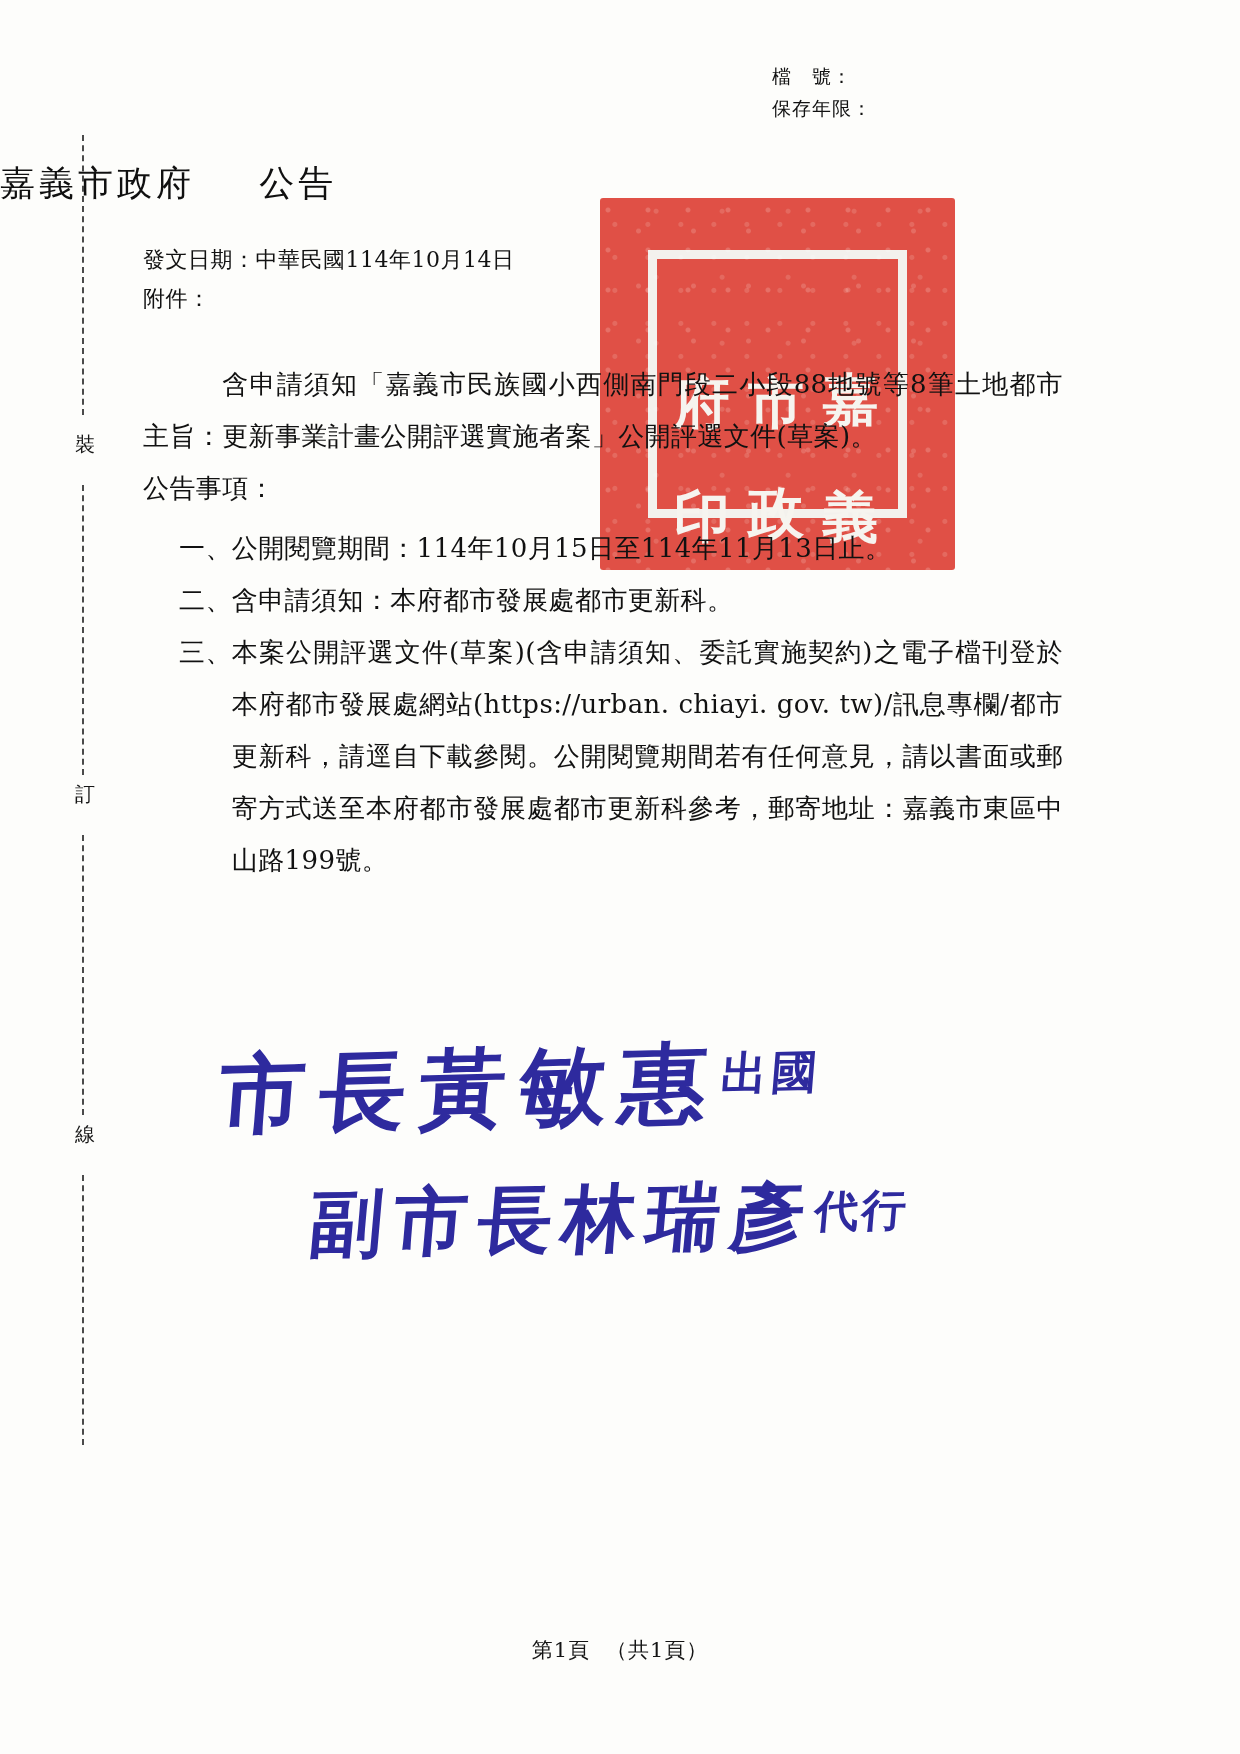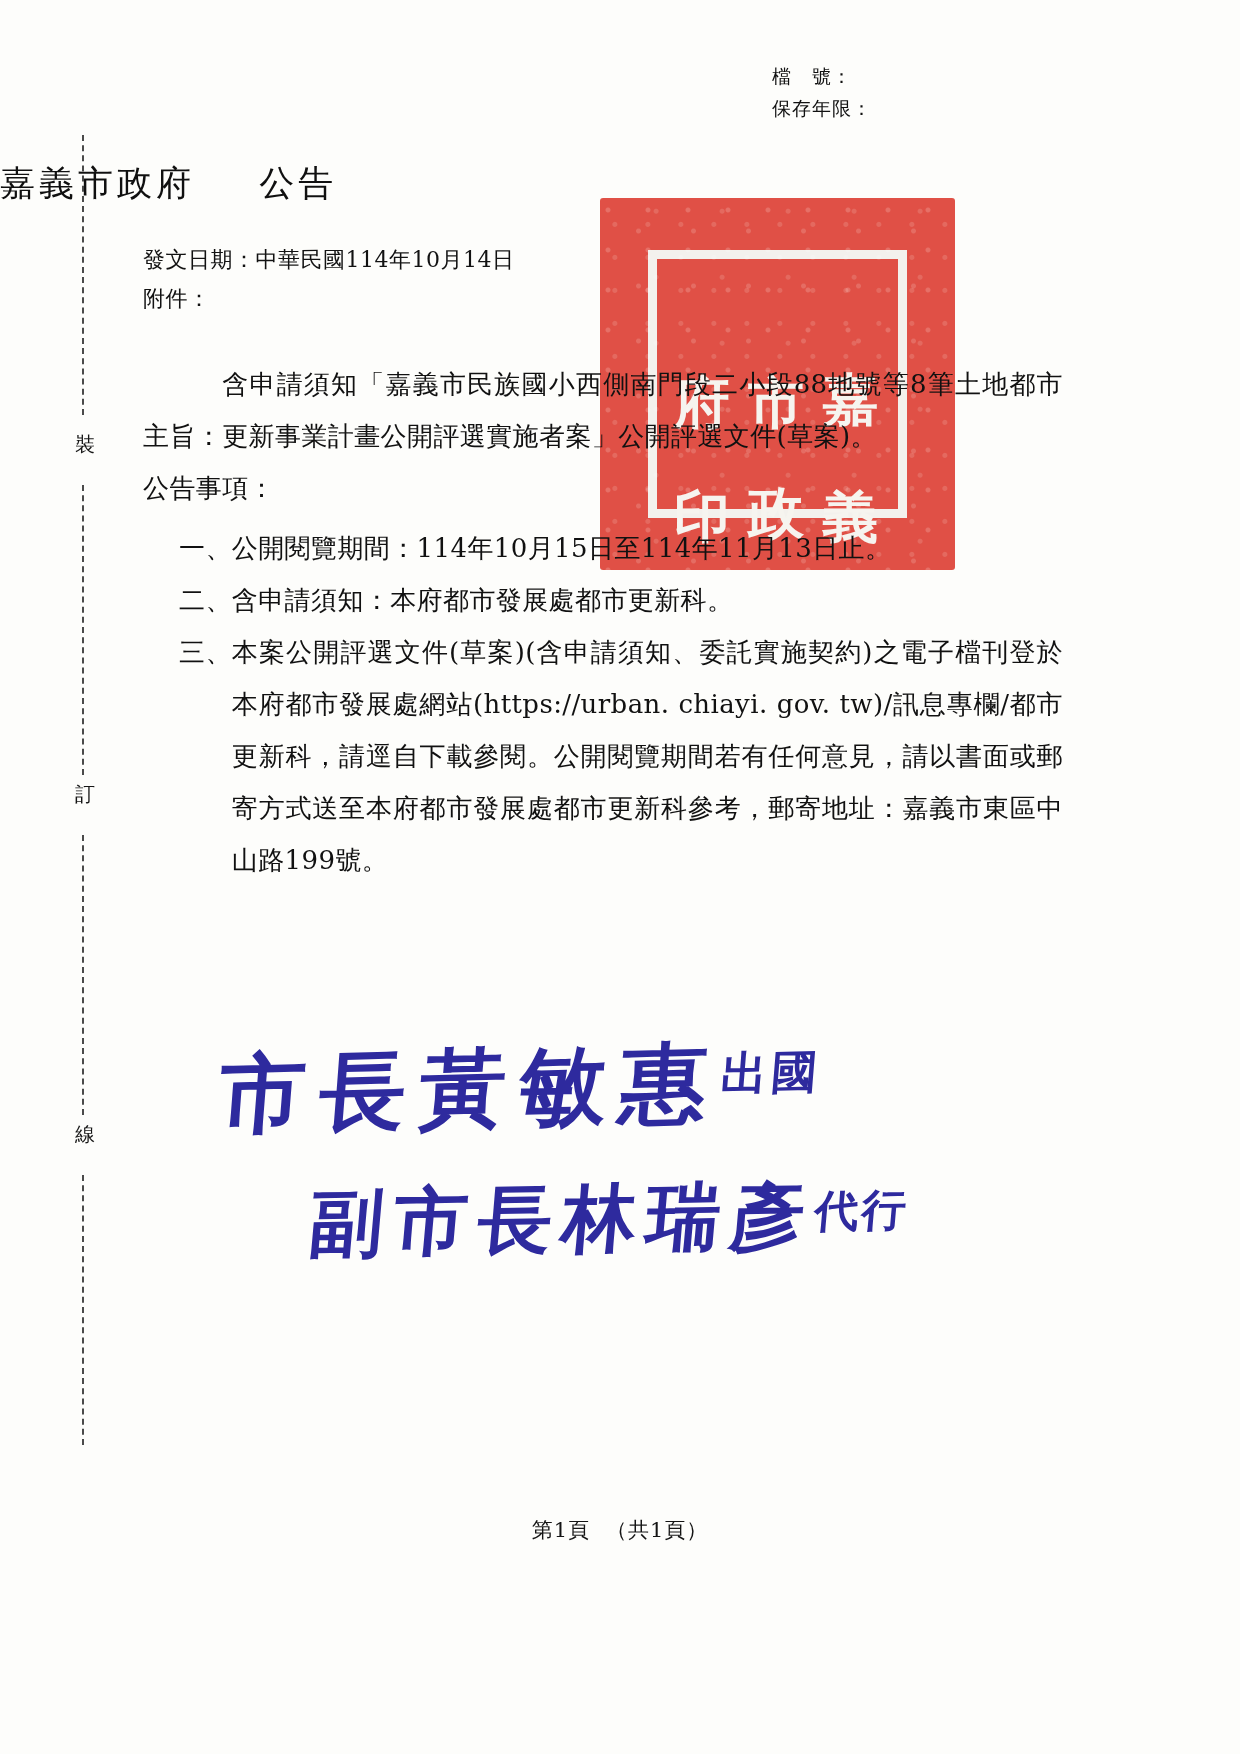--- a/index.html
+++ b/index.html
@@ -230,21 +230,21 @@
     letter-spacing: 0;
     color: #151515;
     background: #fdfdfb;
     padding: 6px 0;
   }
 
   
   .footer {
     position: absolute;
     left: 0;
-    top: 1516px;
+    top: 1636px;
     width: 100%;
     text-align: center;
     font-size: 21px;
     color: #141414;
     letter-spacing: 1px;
   }
   .footer .gap { display: inline-block; width: 16px; }
 </style>
 </head>
 <body>

